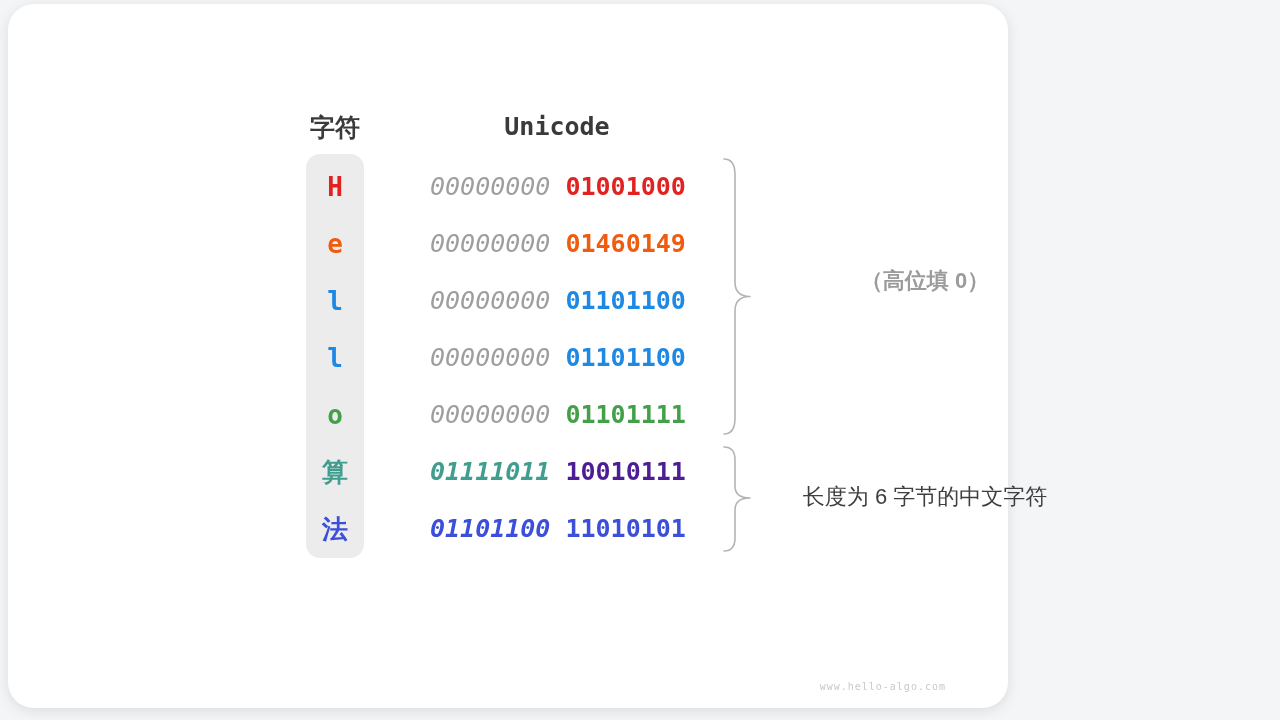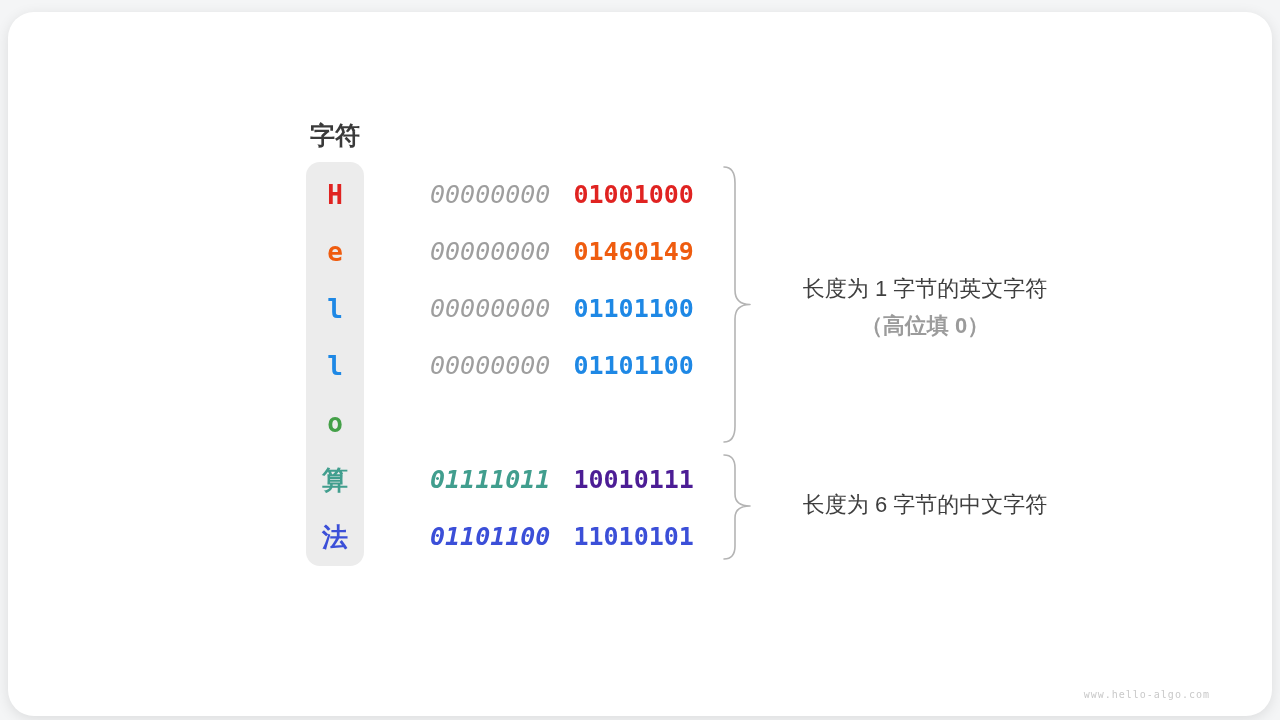--- a/index.html
+++ b/index.html
@@ -7,21 +7,21 @@
     --ann1:#3f3f3f; --ann2:#9b9b9b; --col-bg:#ececec;
     --card-bg:#ffffff; --page-bg:#f4f5f6; --watermark:#c9c9c9;
   }
   html,body{margin:0;padding:0;}
   body{
     width:1280px;height:720px;position:relative;overflow:hidden;
     background:var(--page-bg);
     font-family:"Liberation Sans",sans-serif;
   }
   .card{
-    position:absolute;left:8px;top:12px;width:1264px;height:704px;
+    position:absolute;left:8px;top:4px;width:1000px;height:704px;
     background:var(--card-bg);border-radius:26px;
     box-shadow:0 3px 14px rgba(0,0,0,.10);
   }
   .hdr{
     position:absolute;top:108px;height:30px;line-height:30px;
     font-weight:bold;font-size:25px;color:var(--ink);text-align:center;
   }
   .hdr-char{left:290px;width:74px;}
   .hdr-uni{left:449px;width:200px;font-family:"DejaVu Sans Mono","Liberation Mono",monospace;}
   .char-col{
@@ -33,21 +33,21 @@
     position:absolute;left:298px;top:0;width:58px;height:56px;line-height:56px;
     text-align:center;font-family:"DejaVu Sans Mono","Liberation Mono",monospace;
     font-weight:bold;font-size:26px;
   }
   .bits{
     position:absolute;left:422px;top:0;height:56px;line-height:56px;
     font-family:"DejaVu Sans Mono","Liberation Mono",monospace;font-size:25px;
   }
   .byte1{font-weight:normal;font-style:italic;}
   .byte1.bold{font-weight:bold;}
-  .byte2{font-weight:bold;margin-left:23px;}
+  .byte2{font-weight:bold;margin-left:15px;}
   .brace{position:absolute;}
   .brace path{fill:none;stroke:var(--brace);stroke-width:1.6;stroke-linecap:round;stroke-linejoin:round;}
   .annotation{
     position:absolute;left:742px;width:350px;text-align:center;
     font-size:22px;color:var(--ann1);
   }
   .a1{top:258px;line-height:37px;}
   .a2{top:481px;line-height:24px;}
   .annotation .muted{color:var(--ann2);font-weight:bold;}
   .watermark{
@@ -55,20 +55,21 @@
     font-family:"DejaVu Sans Mono","Liberation Mono",monospace;
     font-size:10px;color:var(--watermark);letter-spacing:1px;
   }
 </style>
 </head>
 <body>
 
 <div class="card">
 
   <div class="hdr hdr-char">字符</div>
+  <div class="hdr hdr-uni">Unicode</div>
 
   <div class="char-col"></div>
 
   <div id="rows">
   <div class="row" style="top: 155px;">
     <span class="char-cell" style="color: rgb(224, 35, 33);">H</span>
     <span class="bits">
       <span class="byte1" style="color: rgb(158, 158, 158);">00000000</span><span class="byte2" style="color: rgb(224, 35, 33);">01001000</span>
     </span>
   </div>
@@ -89,20 +90,23 @@
 
   <div class="row" style="top: 326px;">
     <span class="char-cell" style="color: rgb(30, 136, 229);">l</span>
     <span class="bits">
       <span class="byte1" style="color: rgb(158, 158, 158);">00000000</span><span class="byte2" style="color: rgb(30, 136, 229);">01101100</span>
     </span>
   </div>
 
   <div class="row" style="top: 383px;">
     <span class="char-cell" style="color: rgb(68, 160, 72);">o</span>
+    <span class="bits">
+      <span class="byte1" style="color: rgb(158, 158, 158);">00000000</span><span class="byte2" style="color: rgb(68, 160, 72);">01101111</span>
+    </span>
   </div>
 
   <div class="row" style="top: 440px;">
     <span class="char-cell" style="color: rgb(65, 158, 142);">算</span>
     <span class="bits">
       <span class="byte1 bold" style="color: rgb(65, 158, 142);">01111011</span><span class="byte2" style="color: #4c1d95;">10010111</span>
     </span>
   </div>
 
   <div class="row" style="top: 497px;">
@@ -114,21 +118,20 @@
 </div>
 
   <svg class="brace" style="left:714px;top:154px;" width="34" height="277" viewBox="0 0 34 277">
     <path d="M2,1 Q13,1 13,17 L13,124 Q13,138.5 28,138.5 Q13,138.5 13,153 L13,260 Q13,276 2,276"></path>
   </svg>
   <svg class="brace" style="left:714px;top:442px;" width="34" height="106" viewBox="0 0 34 106">
     <path d="M2,1 Q13,1 13,14 L13,40 Q13,52 28,52 Q13,52 13,64 L13,92 Q13,105 2,105"></path>
   </svg>
 
   <div class="annotation a1">
-    <div>长度为 1 字节的英文字符</div>
     <div class="muted">（高位填 0）</div>
   </div>
   <div class="annotation a2">
     <div>长度为 6 字节的中文字符</div>
   </div>
 
   <div class="watermark">www.hello-algo.com</div>
 </div>
 
 </body></html>

